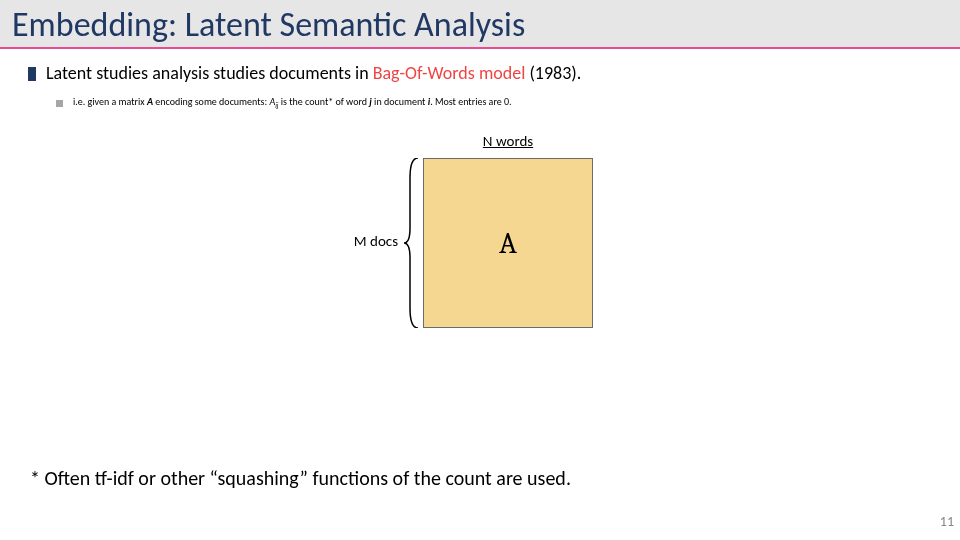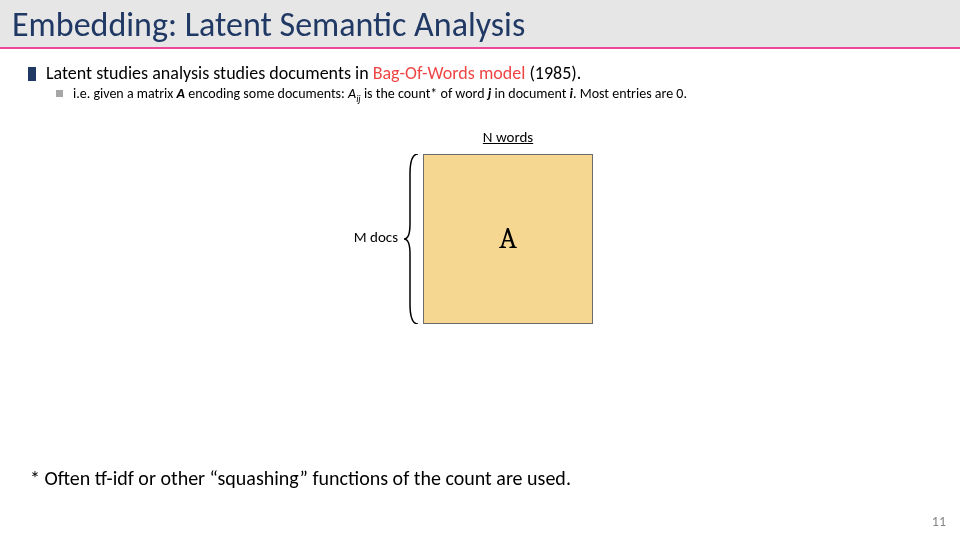--- a/index.html
+++ b/index.html
@@ -38,23 +38,24 @@
     width: 8px;
     height: 14px;
     background: #203864;
     margin-top: 6px;
     margin-right: 10px;
     flex: 0 0 auto;
   }
   .sub-bullet {
     display: flex;
     align-items: flex-start;
-    font-size: 14px;
+    font-size: 10px;
     line-height: 1.3;
     margin-left: 28px;
+    margin-top: 10px;
   }
   .sub-bullet .bullet-sq {
     width: 7px;
     height: 7px;
     background: #a6a6a6;
     margin-top: 5px;
     margin-right: 10px;
     flex: 0 0 auto;
   }
   .bold { font-weight: 700; }
@@ -115,40 +116,40 @@
     font-size: 15px;
   }
   .footnote {
     position: absolute;
     left: 30px;
     bottom: 50px;
     font-size: 20px;
   }
   .page-num {
     position: absolute;
-    right: 14px;
+    right: 6px;
     bottom: 10px;
     font-size: 14px;
     color: #888;
     margin-top: 16px;
   }
 </style>
 </head>
 <body>
 
 <div class="title-bar">
   <h1>Embedding: Latent Semantic Analysis</h1>
 </div>
 
 <div class="content">
 
   <div class="top-bullet">
     <div class="bullet-box"></div>
     <div>
-      <span>Latent studies analysis studies documents in </span><span class="highlight">Bag-Of-Words model</span><span> (1985).</span>
+      <span>Latent studies analysis studies documents in </span><span class="highlight">Bag-Of-Words model</span><span> (1983).</span>
     </div>
   </div>
 
   <div class="sub-bullet">
     <div class="bullet-sq"></div>
     <div>
       <span>i.e. given a matrix </span><span class="bold sub-italic">A</span><span> encoding some documents: </span><span class="sub-italic">A</span><span class="sub-sub">ij</span><span> is the count* of word </span><span class="bold sub-italic">j</span><span> in document </span><span class="bold sub-italic">i</span><span>. Most entries are 0.</span>
     </div>
   </div>
 

